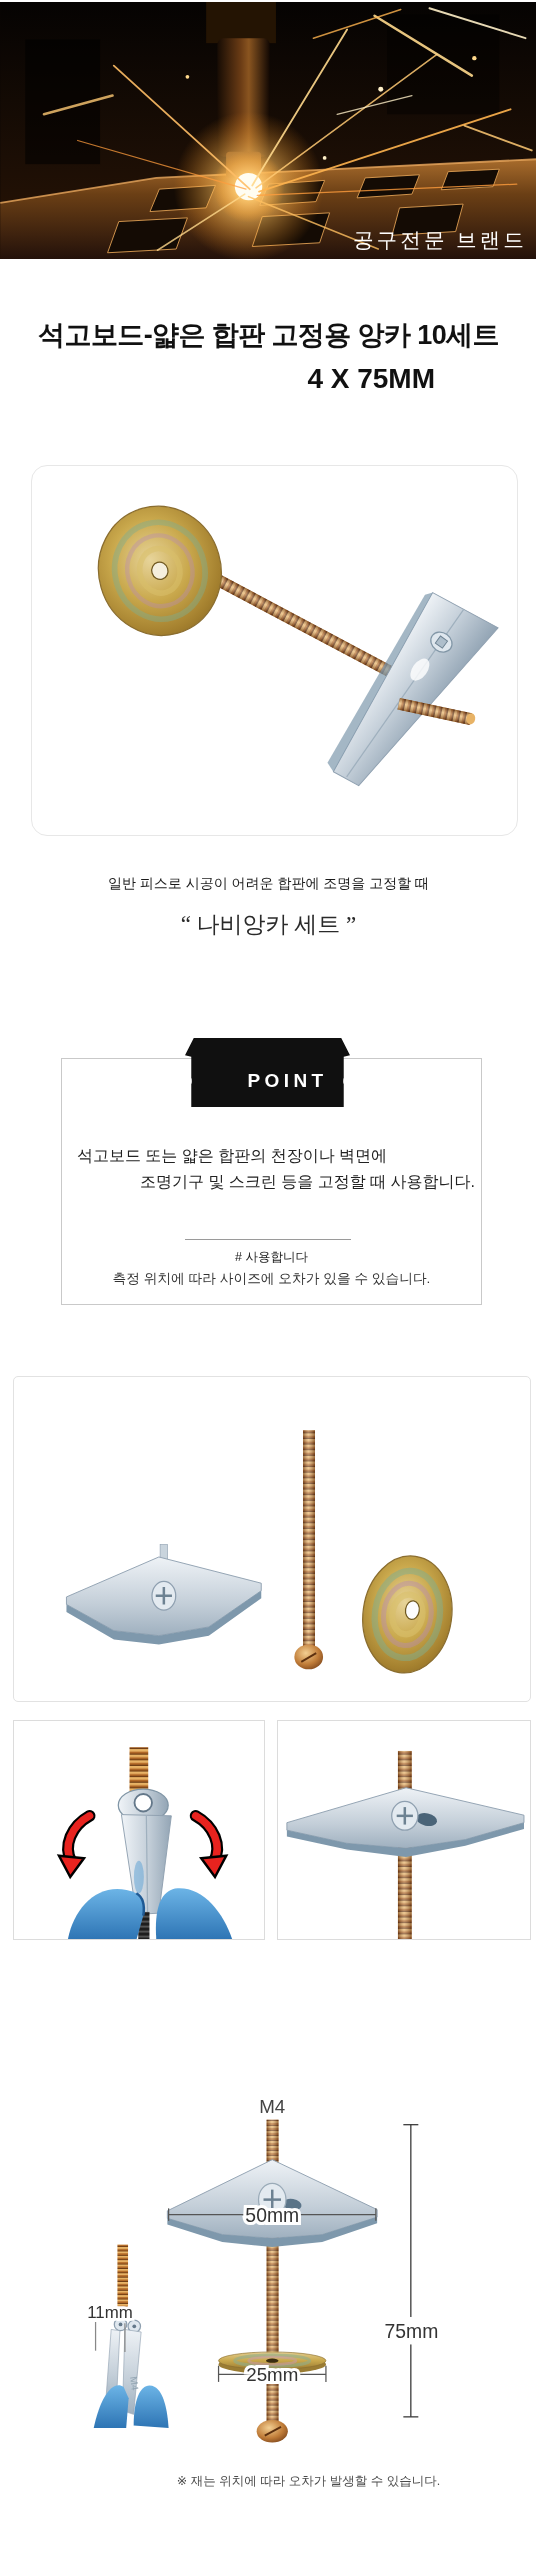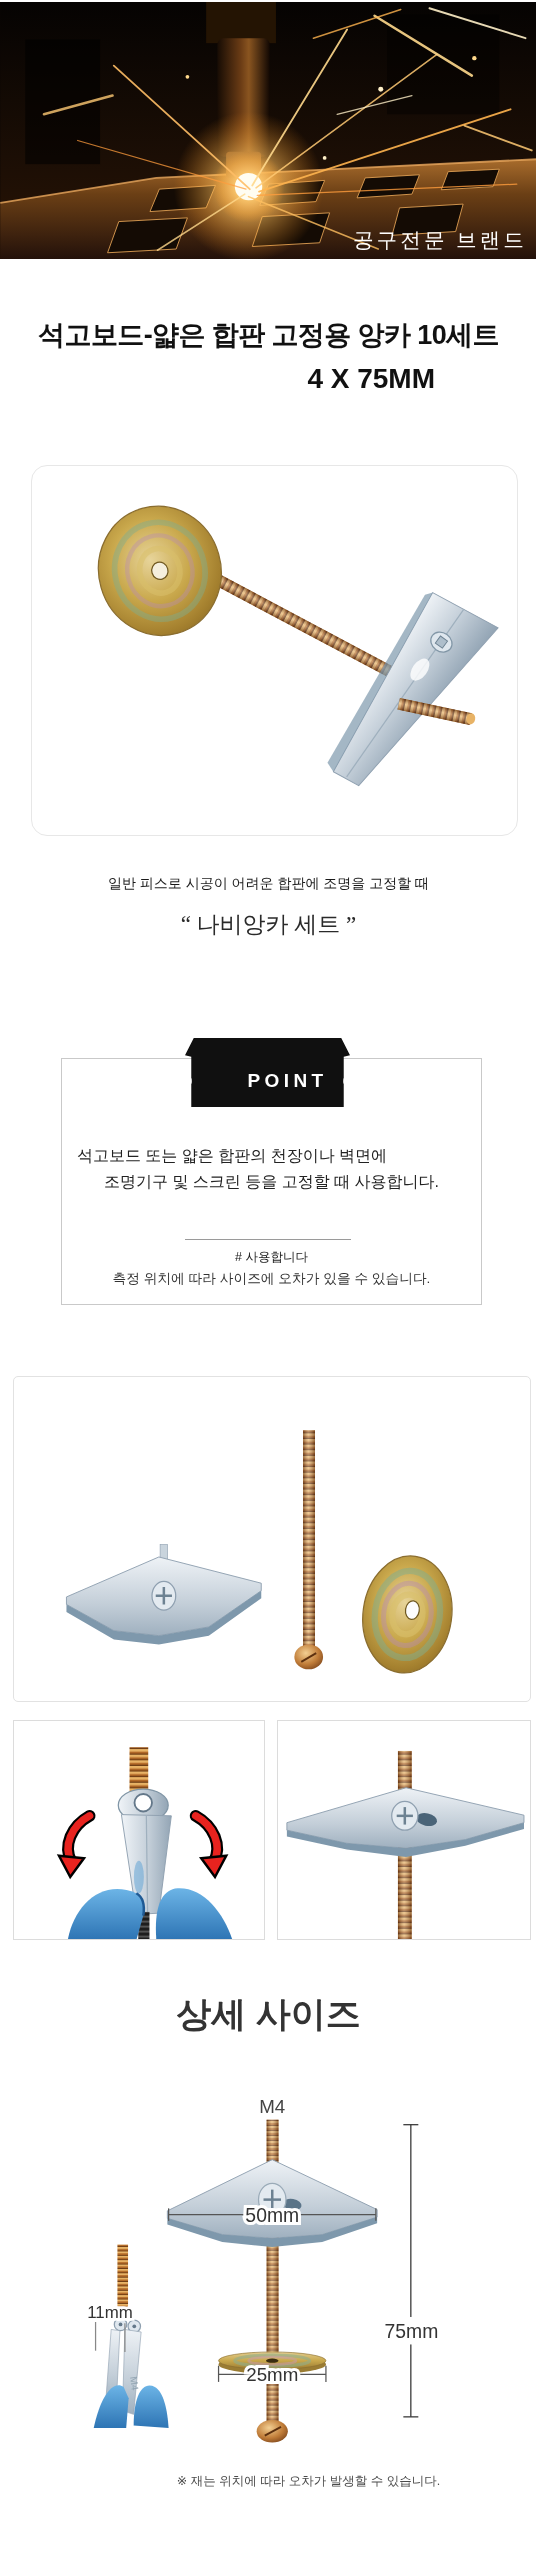--- a/index.html
+++ b/index.html
@@ -21,21 +21,21 @@
   .intro2{left:0;top:907px;width:537px;text-align:center;font-size:23px;color:#2a2a2a;
           font-family:Liberation Serif, serif;}
   
   .point-box{left:61px;top:1056px;width:421px;height:247px;border:0.6px solid #c9c9c9;box-sizing:border-box;background:#fff;}
   .point-banner{left:185px;top:1036px;width:165px;height:69px;background:#101010;
     clip-path:polygon(5.3% 0,94.7% 0,100% 25%,96.2% 27%,96.2% 100%,3.8% 100%,3.8% 27%,0 25%);
     display:flex;align-items:center;justify-content:center;gap:15px;padding-top:16px;box-sizing:border-box;}
   .point-banner .dot{width:8px;height:8px;border-radius:50%;background:#fff;}
   .point-banner .ptxt{color:#fff;font-size:19px;font-weight:700;letter-spacing:4.4px;padding-left:40px;}
   .pdesc1{left:61px;top:1144px;width:342px;text-align:center;font-size:16px;color:#222;}
-  .pdesc2{left:61px;top:1170px;width:421px;text-align:center;font-size:16px;color:#222;}
+  .pdesc2{left:61px;top:1170px;width:421px;text-align:center;font-size:16px;color:#222;padding-left:36px;}
   .pdivider{left:185px;top:1237px;width:166px;height:0;border-top:0.6px solid #9a9a9a;}
   .pcaution-title{left:61px;top:1247px;width:421px;text-align:center;font-size:12.5px;color:#222;}
   .pcaution-text{left:61px;top:1268px;width:421px;text-align:center;font-size:13.7px;color:#333;}
   
   .parts-box{left:13px;top:1374px;width:518px;height:326px;border:0.6px solid #e2e2e2;border-radius:5px;
              box-sizing:border-box;background:#fff;overflow:hidden;}
   .use-left{left:13px;top:1718px;width:252px;height:220px;border:0.6px solid #dcdcdc;box-sizing:border-box;background:#fff;overflow:hidden;}
   .use-right{left:277px;top:1718px;width:254px;height:220px;border:0.6px solid #dcdcdc;box-sizing:border-box;background:#fff;overflow:hidden;}
   
   .size-heading{left:0;top:1989px;width:537px;text-align:center;font-size:35px;font-weight:800;color:#333;}
@@ -324,21 +324,20 @@
         <polygon points="205,107 394,151 394,163 300,190 205,204 110,196 14,175 14,163" fill="url(#ur-steel)" stroke="#8fa0b0" stroke-width="1.5"></polygon>
         <polygon points="14,175 110,196 205,204 300,190 394,163 394,173 300,200 205,218 110,206 14,185" fill="#7e98ac"></polygon>
         <ellipse cx="238" cy="158" rx="17" ry="10" fill="#4a6478" transform="rotate(12 238 158)"></ellipse>
         <ellipse cx="203" cy="152" rx="21" ry="23" fill="#e3eaf0" stroke="#8fa0b0" stroke-width="2"></ellipse>
         <line x1="203" y1="138" x2="203" y2="166" stroke="#6d8292" stroke-width="4"></line>
         <line x1="190" y1="152" x2="216" y2="152" stroke="#6d8292" stroke-width="4"></line>
       </g>
     </svg>
   </div>
 
-  <div class="abs size-heading">상세 사이즈</div>
 
   <svg class="abs diagram" width="537" height="437" viewBox="0 0 860 700">
     <defs>
       <pattern id="d-thr" width="19" height="8" patternUnits="userSpaceOnUse">
         <rect width="19" height="8" fill="#b46a28"></rect>
           <rect width="19" height="3.5" fill="#e8b366"></rect>
           <rect y="6.5" width="19" height="1.5" fill="#6b3a12"></rect>
       </pattern>
       <pattern id="d-thr2" width="17" height="7" patternUnits="userSpaceOnUse">
         <rect width="17" height="7" fill="#b46a28"></rect>

